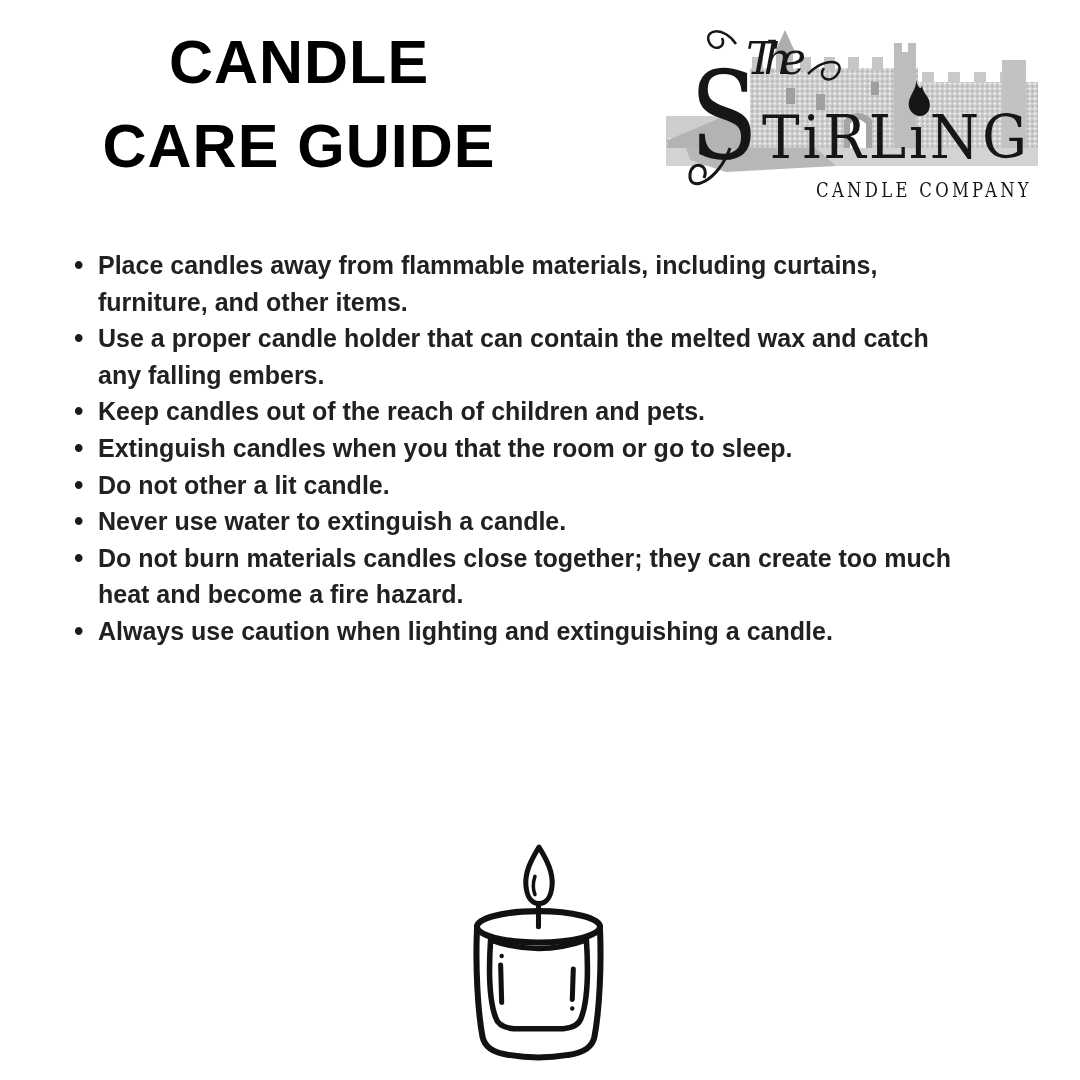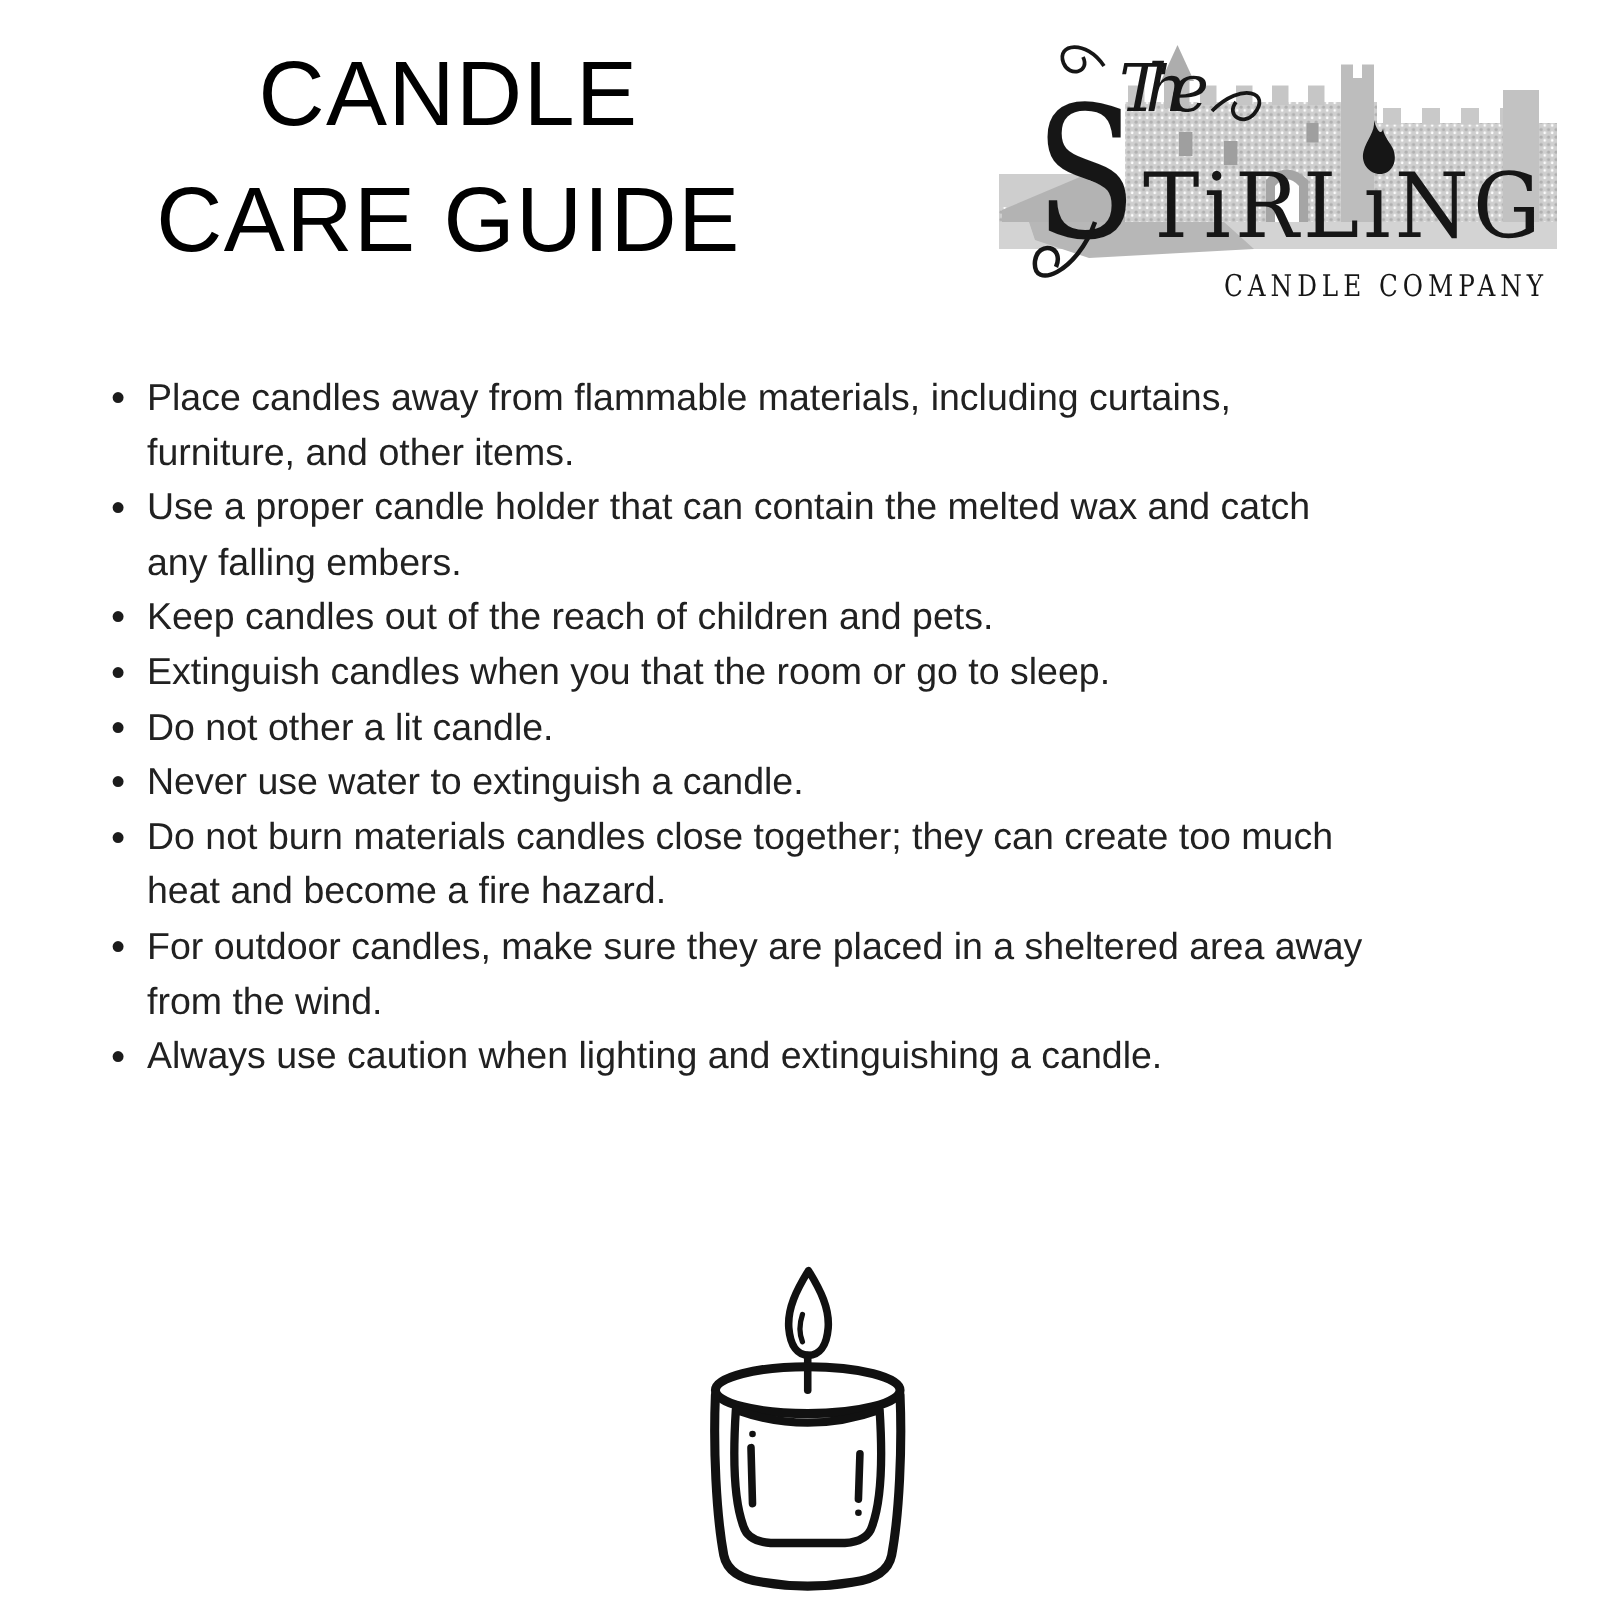--- a/index.html
+++ b/index.html
@@ -2,30 +2,30 @@
 <html><head>
 <meta charset="utf-8">
 <style>
   html,body{margin:0;padding:0;}
   body{
     width:1080px;height:1080px;position:relative;background:#ffffff;
     font-family:"Liberation Sans","DejaVu Sans",sans-serif;overflow:hidden;
   }
   .title-block{
     position:absolute;left:58px;top:20px;width:482px;text-align:center;
-    color:#000;font-weight:400;font-size:61px;line-height:84px;letter-spacing:1px;
+    color:#000;font-weight:700;font-size:61px;line-height:84px;letter-spacing:1px;
   }
   .logo-box{position:absolute;left:666px;top:10px;width:372px;height:192px;}
   .logo-serif{font-family:"DejaVu Serif","Liberation Serif",serif;}
   .care-list{
     position:absolute;left:70px;top:247px;width:968px;margin:0;padding:0;list-style:none;
     color:#212121;font-size:25px;line-height:36.6px;
   }
   .care-list li{
-    position:relative;padding-left:28px;white-space:pre-line;
+    position:relative;padding-left:28px;white-space:pre-line;font-weight:bold;
   }
   .care-list li::before{
     content:"\2022";position:absolute;left:4px;top:0;font-size:27px;color:#1b1b1b;
   }
   .candle-box{position:absolute;left:468px;top:838px;width:144px;height:230px;}
   svg text{user-select:none;}
 </style>
 </head>
 <body>
 
@@ -94,22 +94,20 @@
     <li>Place candles away from flammable materials, including curtains,
 furniture, and other items.</li>
     <li>Use a proper candle holder that can contain the melted wax and catch
 any falling embers.</li>
     <li>Keep candles out of the reach of children and pets.</li>
     <li>Extinguish candles when you that the room or go to sleep.</li>
     <li>Do not other a lit candle.</li>
     <li>Never use water to extinguish a candle.</li>
     <li>Do not burn materials candles close together; they can create too much
 heat and become a fire hazard.</li>
-    <li>For outdoor candles, make sure they are placed in a sheltered area away
-from the wind.</li>
     <li>Always use caution when lighting and extinguishing a candle.</li>
   </ul>
 
   <div class="candle-box">
     <svg width="144" height="230" viewBox="0 0 142 228">
       <g stroke="#111111" fill="none" stroke-linecap="round" stroke-linejoin="round">
         <path d="M70,9 C62,22 56,34 57,47 C58,59 63,65 70,65 C77,65 82,59 83,47 C84,34 78,22 70,9 Z" stroke-width="5"></path>
         <path d="M66,38 C64,44 64,51 66,56" stroke-width="3.5"></path>
         <path d="M69.5,65 L69.5,88" stroke-width="5"></path>
         <ellipse cx="69.5" cy="88" rx="61" ry="15.5" stroke-width="6"></ellipse>

